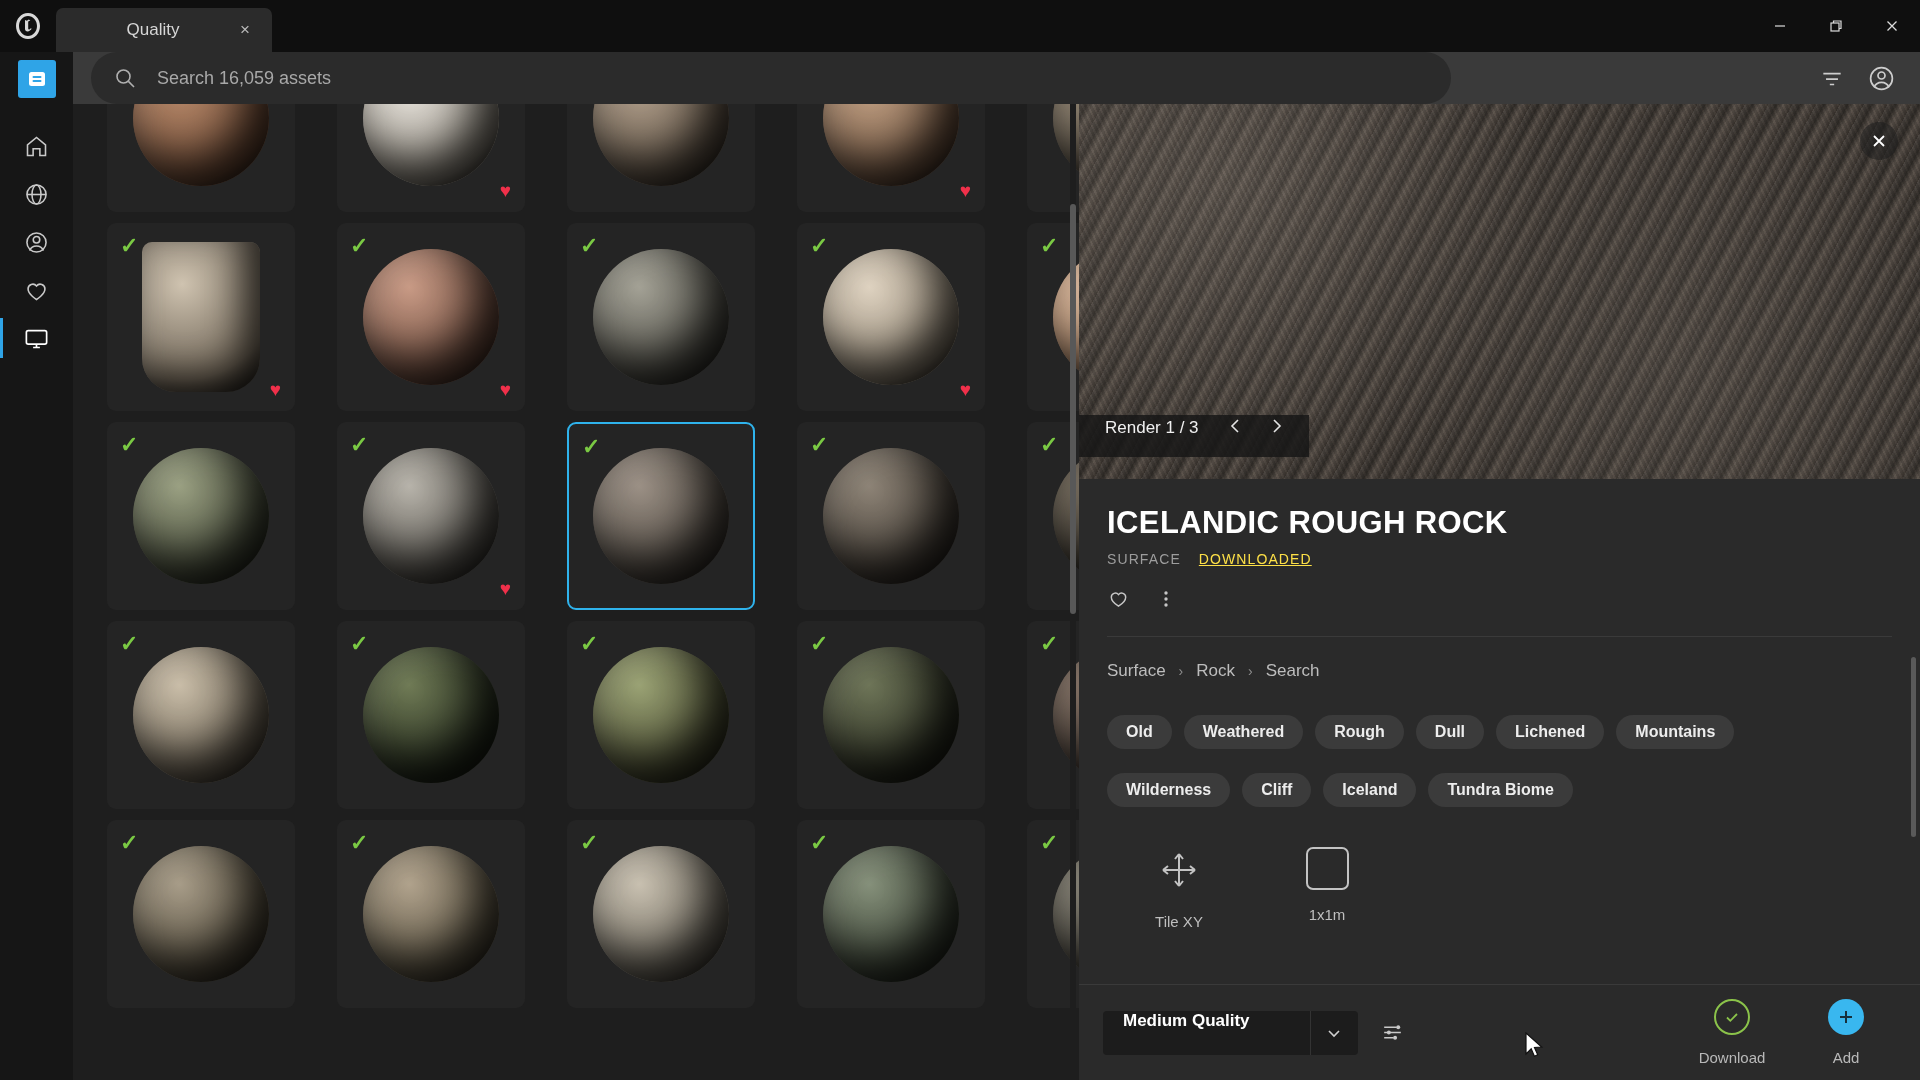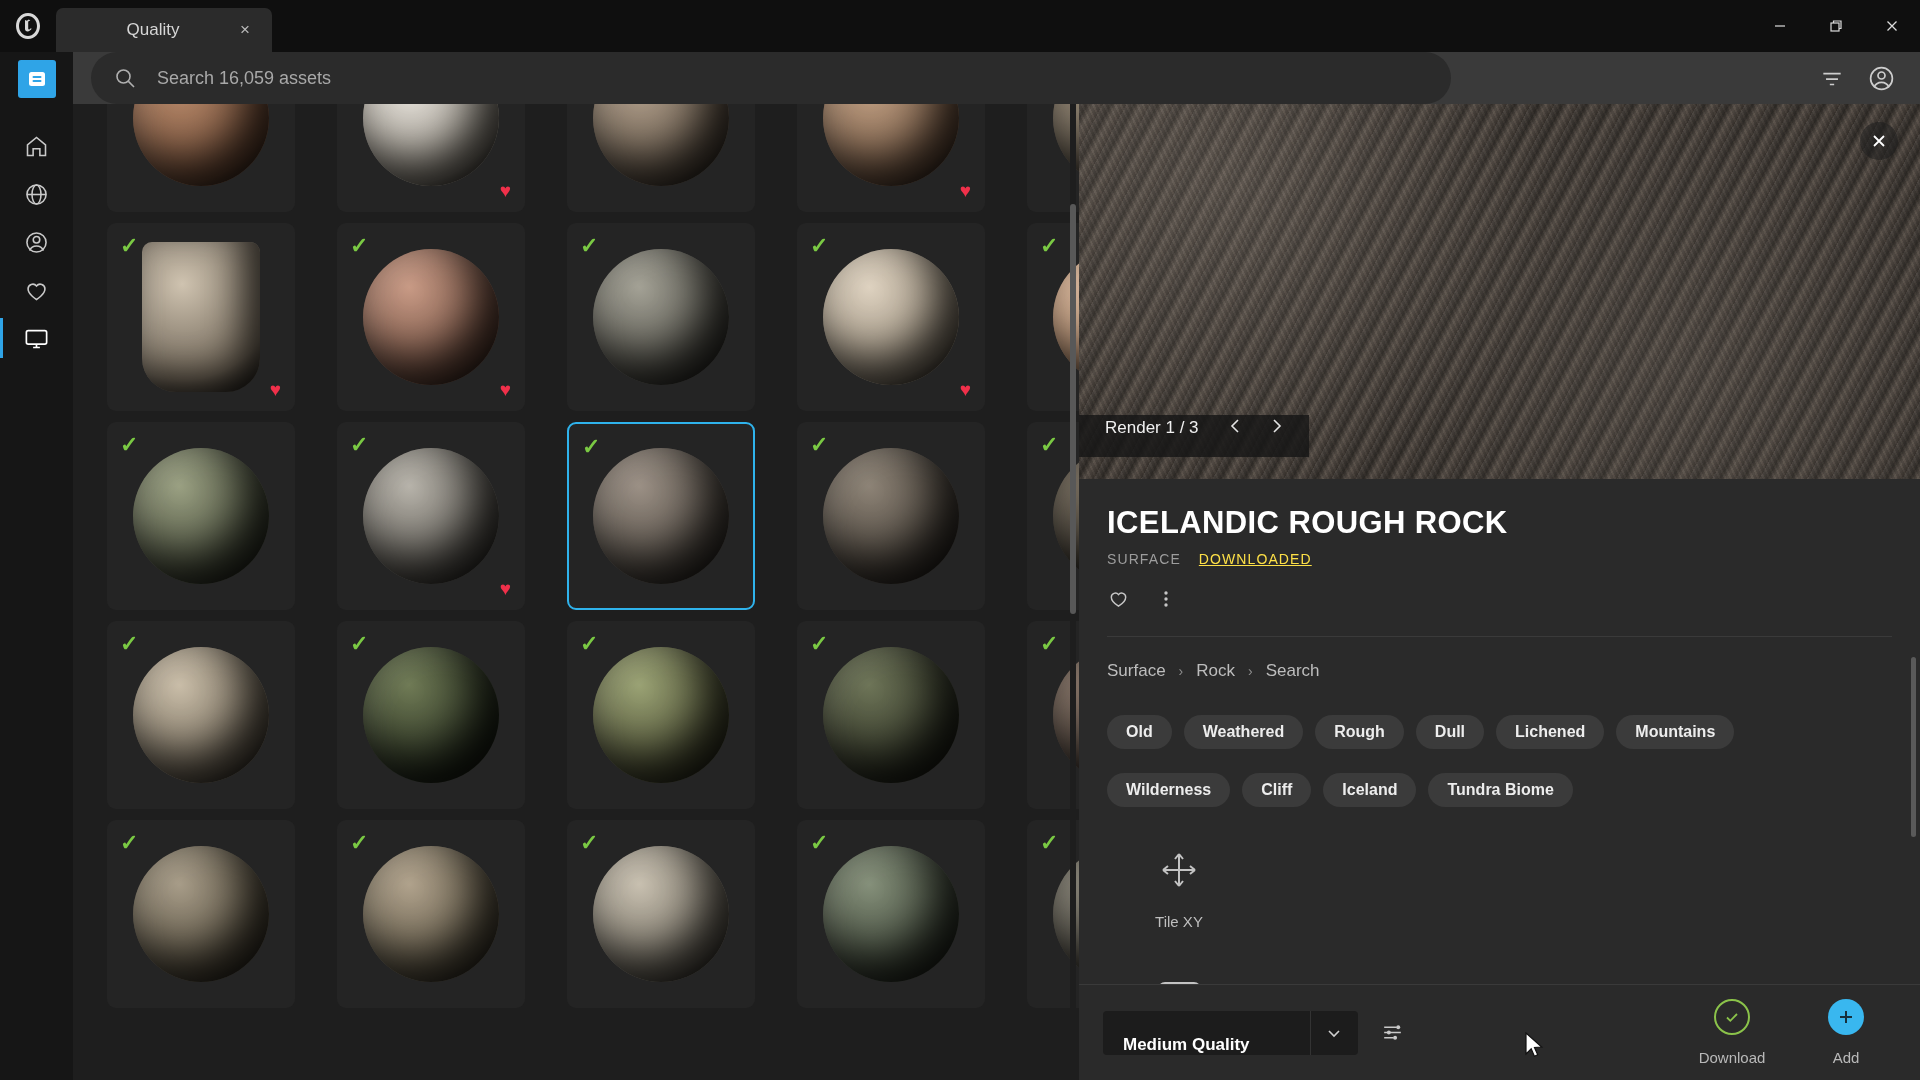--- a/index.html
+++ b/index.html
@@ -161,35 +161,35 @@
   .breadcrumb {
     display: flex; align-items: center; gap: 13px; padding: 24px 28px 0 28px;
     color: #bdbdbd; font-size: 17px;
   }
   .crumb-sep { color: #8d8d8d; font-size: 14px; }
   .tags { display: flex; flex-wrap: wrap; gap: 12px; padding: 22px 28px 0 28px; max-width: 760px; }
   .tag {
     background: #3b3b3b; color: #ededed; border-radius: 17px;
     padding: 8px 19px; font-size: 16px; font-weight: bold; white-space: nowrap; margin-top: 12px;
   }
-  .props { display: flex; gap: 52px; padding: 40px 28px 0 52px; flex-direction: column; }
+  .props { display: flex; gap: 52px; padding: 40px 28px 0 52px; }
   .prop { width: 96px; display: flex; flex-direction: column; align-items: center; gap: 16px; }
   .prop-label { font-size: 15px; color: #bfbfbf; }
   .sq-icon { width: 43px; height: 43px; border: 2px solid #c3c3c3; border-radius: 7px; }
   .panel-scrollbar {
     position: absolute; right: 4px; top: 20px; width: 5px; height: 180px;
     background: #5a5a5a; border-radius: 3px;
   }
 
   .bottombar {
     height: 96px; border-top: 1px solid #3a3a3a;
     display: flex; align-items: center; padding: 0 28px 0 24px; gap: 22px;
   }
   .quality {
-    display: flex; align-items: flex-end; height: 44px; background: #1c1c1c; border-radius: 4px;
+    display: flex; align-items: flex-start; height: 44px; background: #1c1c1c; border-radius: 4px;
   }
   .quality-label { padding: 0 60px 0 20px; font-size: 17px; font-weight: bold; color: #fff; }
   .quality-caret {
     width: 48px; height: 44px; display: flex; align-items: center; justify-content: center;
     border-left: 1px solid #333; color: #cfcfcf;
   }
   .settings-btn { color: #c9c9c9; display: flex; align-items: center; }
   .spacer { flex: 1; }
   .cta { display: flex; flex-direction: column; align-items: center; gap: 14px; width: 92px; }
   .cta-circle {

